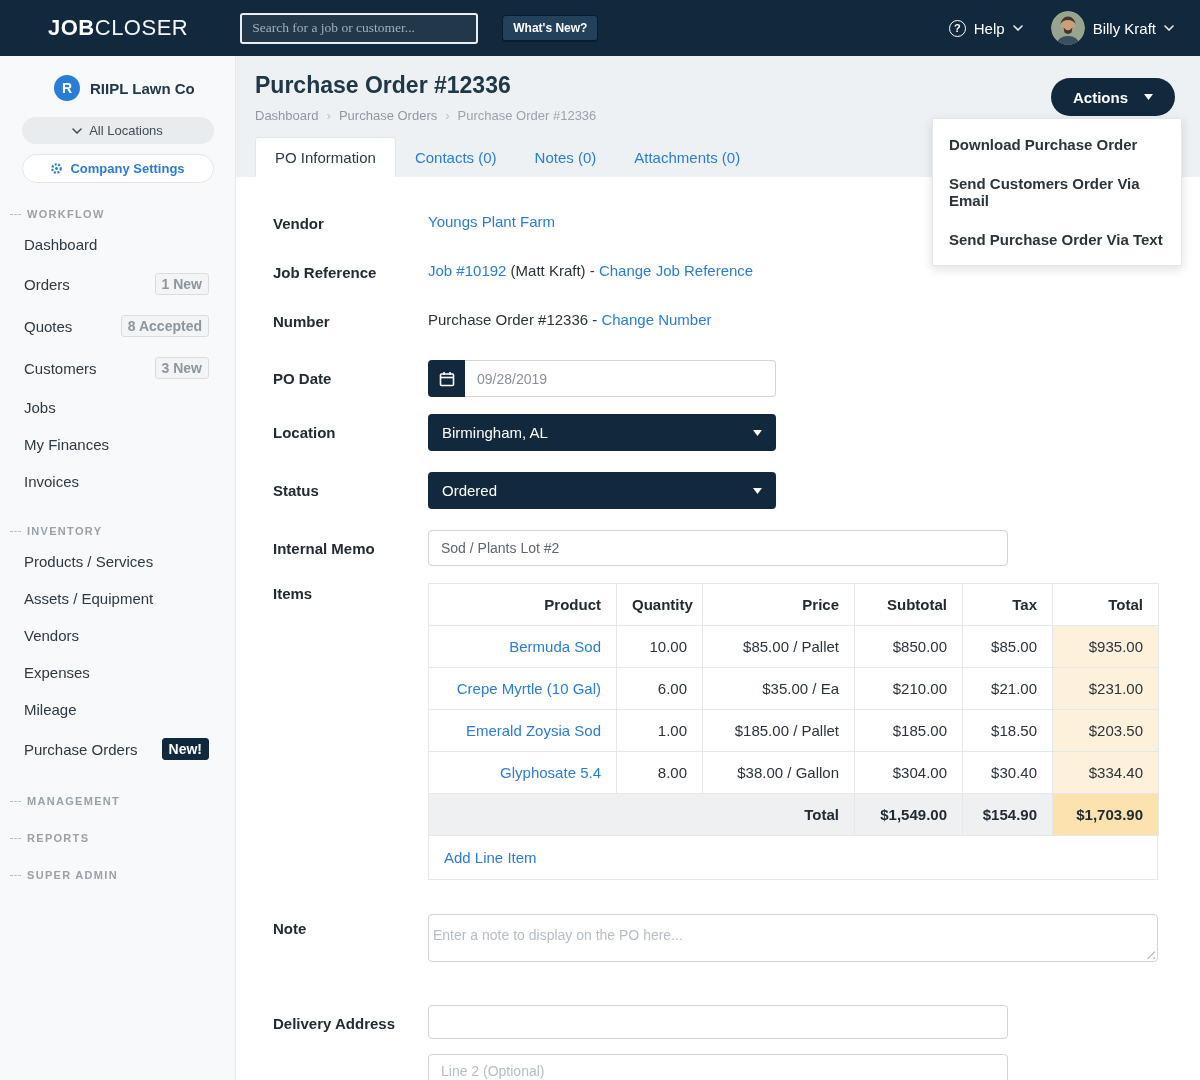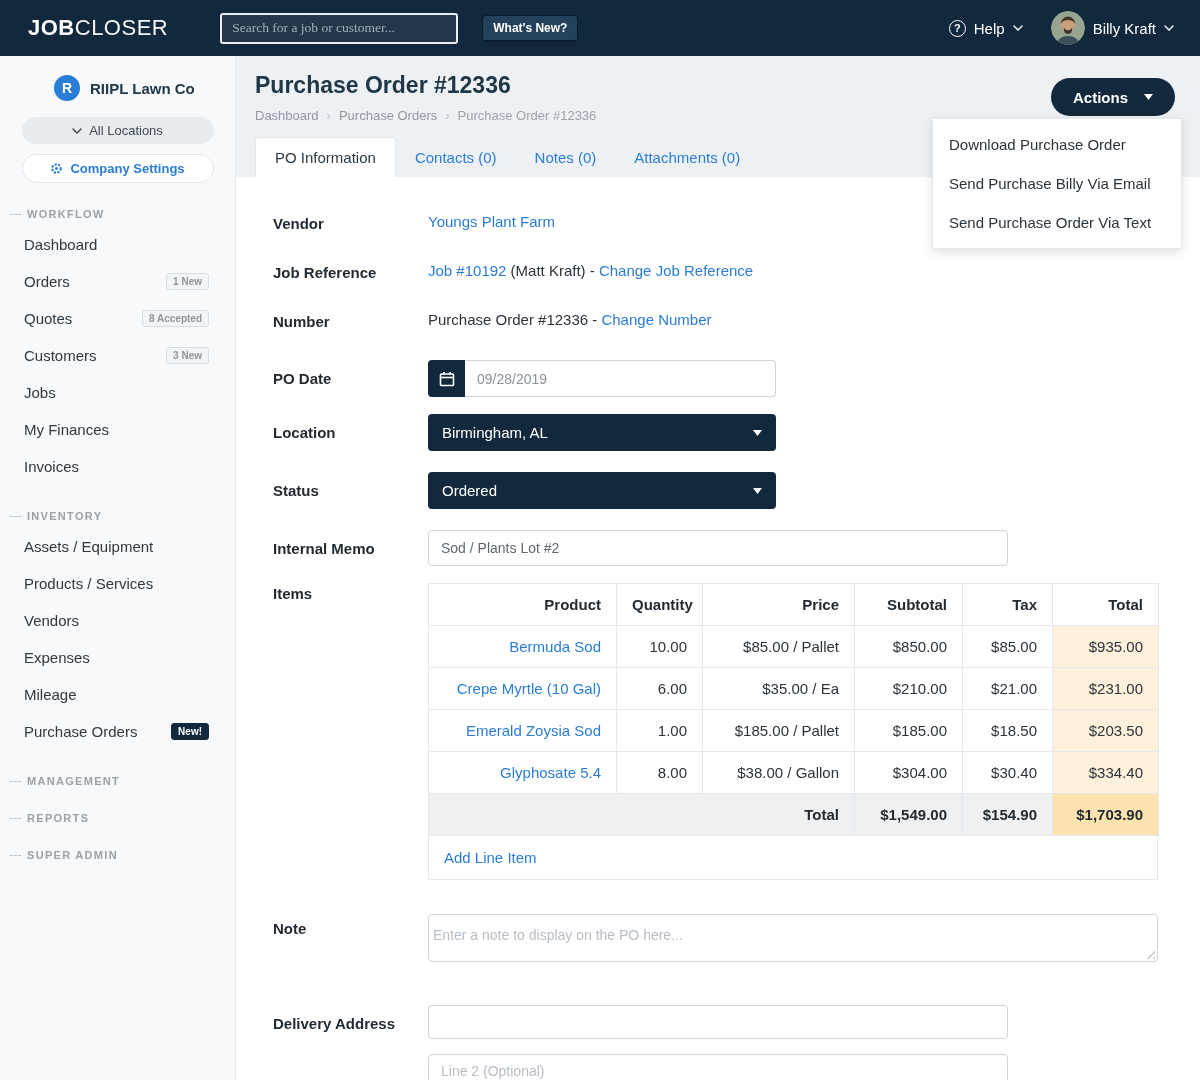--- a/index.html
+++ b/index.html
@@ -10,21 +10,21 @@
     color: #2b333b;
   }
   :root {
     --navy: #12293d; --accent: #2a7dd6; --page-bg: #eef1f4; --sidebar-bg: #f8f9fa;
     --total-col-bg: #fdf1dc; --grand-total-bg: #fbe2ae; --total-row-bg: #eef0f2;
   }
 
   
   .topbar {
     height: 56px; background: var(--navy, #12293d);
-    display: flex; align-items: center; padding: 0 26px 0 28px;
+    display: flex; align-items: center; padding: 0 26px 0 48px;
   }
   .logo { font-size: 22px; color: #fff; letter-spacing: .5px; cursor: pointer; white-space: nowrap; }
   .logo-bold { font-weight: 800; }
   .logo-light { font-weight: 300; opacity: .95; }
   .top-search {
     width: 238px; height: 31px; margin-left: 52px;
     background: rgba(255,255,255,.07); border: 2px solid #e9edf0; border-radius: 3px;
     color: #fff; padding: 0 10px; font-size: 13.5px; font-family: Liberation Serif, serif; outline: none;
   }
   .top-search::placeholder { color: #9fb0bd; }
@@ -68,42 +68,42 @@
   .section-header {
     display: flex; align-items: center; gap: 6px; color: #99a1a9; font-size: 11px;
     font-weight: 700; letter-spacing: 1.3px; margin: 25px 0 6px 10px; cursor: pointer;
   }
   .section-header::before { content: ""; width: 11px; border-top: 1px dashed #b9c0c6; }
   .nav-item {
     display: flex; align-items: center; justify-content: space-between;
     padding: 10px 26px 10px 24px; font-size: 15px; color: #2e3942; cursor: pointer;
   }
   .badge {
-    font-size: 10px; color: #8d959d; background: #f3f4f6; border: 1px solid #d9dde1;
+    font-size: 14px; color: #8d959d; background: #f3f4f6; border: 1px solid #d9dde1;
     border-radius: 3px; padding: 2px 6px; font-weight: 600; white-space: nowrap;
   }
   .badge.dark { background: var(--navy, #12293d); color: #fff; border-color: var(--navy, #12293d); font-weight: 700; }
 
   
   .main { flex: 1; position: relative; overflow: hidden; }
   .main-head { padding: 16px 24px 0 19px; position: relative; }
   h1 { font-size: 23px; color: #203748; font-weight: 700; }
   .breadcrumb { margin-top: 9px; font-size: 13px; color: #9aa3ac; display: flex; gap: 8px; align-items: center; }
   .breadcrumb a { color: #8f98a2; text-decoration: none; cursor: pointer; }
   .crumb-sep { color: #b9c0c7; }
   .crumb-current { color: #9aa3ac; }
 
   .actions-btn {
     position: absolute; top: 22px; right: 25px; background: var(--navy, #12293d); color: #fff;
     border: none; border-radius: 20px; height: 38px; padding: 0 22px; font-size: 15px;
     font-weight: 600; display: flex; align-items: center; gap: 16px; font-family: inherit; cursor: pointer;
   }
   .actions-menu {
     position: absolute; top: 62px; right: 18px; width: 250px; background: #fff;
-    border: 1px solid #e4e7ea; box-shadow: 0 3px 10px rgba(20,30,40,.14); z-index: 20; padding: 6px 0;
+    border: 1px solid #e4e7ea; box-shadow: 0 3px 10px rgba(20,30,40,.14); z-index: 20; padding: 6px 0; font-weight: bold;
   }
   .menu-item { padding: 11px 16px; font-size: 15px; color: #2b333b; cursor: pointer; }
 
   .tabs { display: flex; margin: 14px 0 0 19px; align-items: flex-end; }
   .tab { padding: 11px 19px; font-size: 15px; color: var(--accent, #2a7dd6); cursor: pointer; }
   .tab.active {
     background: #fff; color: #2b3a45; border: 1px solid #e2e6e9; border-bottom: none;
     border-radius: 4px 4px 0 0;
   }
 
@@ -245,24 +245,24 @@
       </div>
       <div class="nav-item">
         <span>My Finances</span>
       </div>
       <div class="nav-item">
         <span>Invoices</span>
       </div>
 
       <div class="section-header">INVENTORY</div>
       <div class="nav-item">
+        <span>Products / Services</span>
+      </div>
+      <div class="nav-item">
         <span>Assets / Equipment</span>
-      </div>
-      <div class="nav-item">
-        <span>Products / Services</span>
       </div>
       <div class="nav-item">
         <span>Vendors</span>
       </div>
       <div class="nav-item">
         <span>Expenses</span>
       </div>
       <div class="nav-item">
         <span>Mileage</span>
       </div>
@@ -289,21 +289,21 @@
       </div>
 
       <button class="actions-btn">
         <span>Actions</span>
         <svg width="9" height="6" viewBox="0 0 9 6">
             <polygon points="0,0 9,0 4.5,6" fill="currentColor"></polygon>
           </svg>
       </button>
       <div class="actions-menu">
         <div class="menu-item">Download Purchase Order</div>
-        <div class="menu-item">Send Purchase Billy Via Email</div>
+        <div class="menu-item">Send Customers Order Via Email</div>
         <div class="menu-item">Send Purchase Order Via Text</div>
       </div>
     </div>
 
     <div class="tabs">
       <div class="tab active">PO Information</div>
       <div class="tab">Contacts (0)</div>
       <div class="tab">Notes (0)</div>
       <div class="tab">Attachments (0)</div>
     </div>

